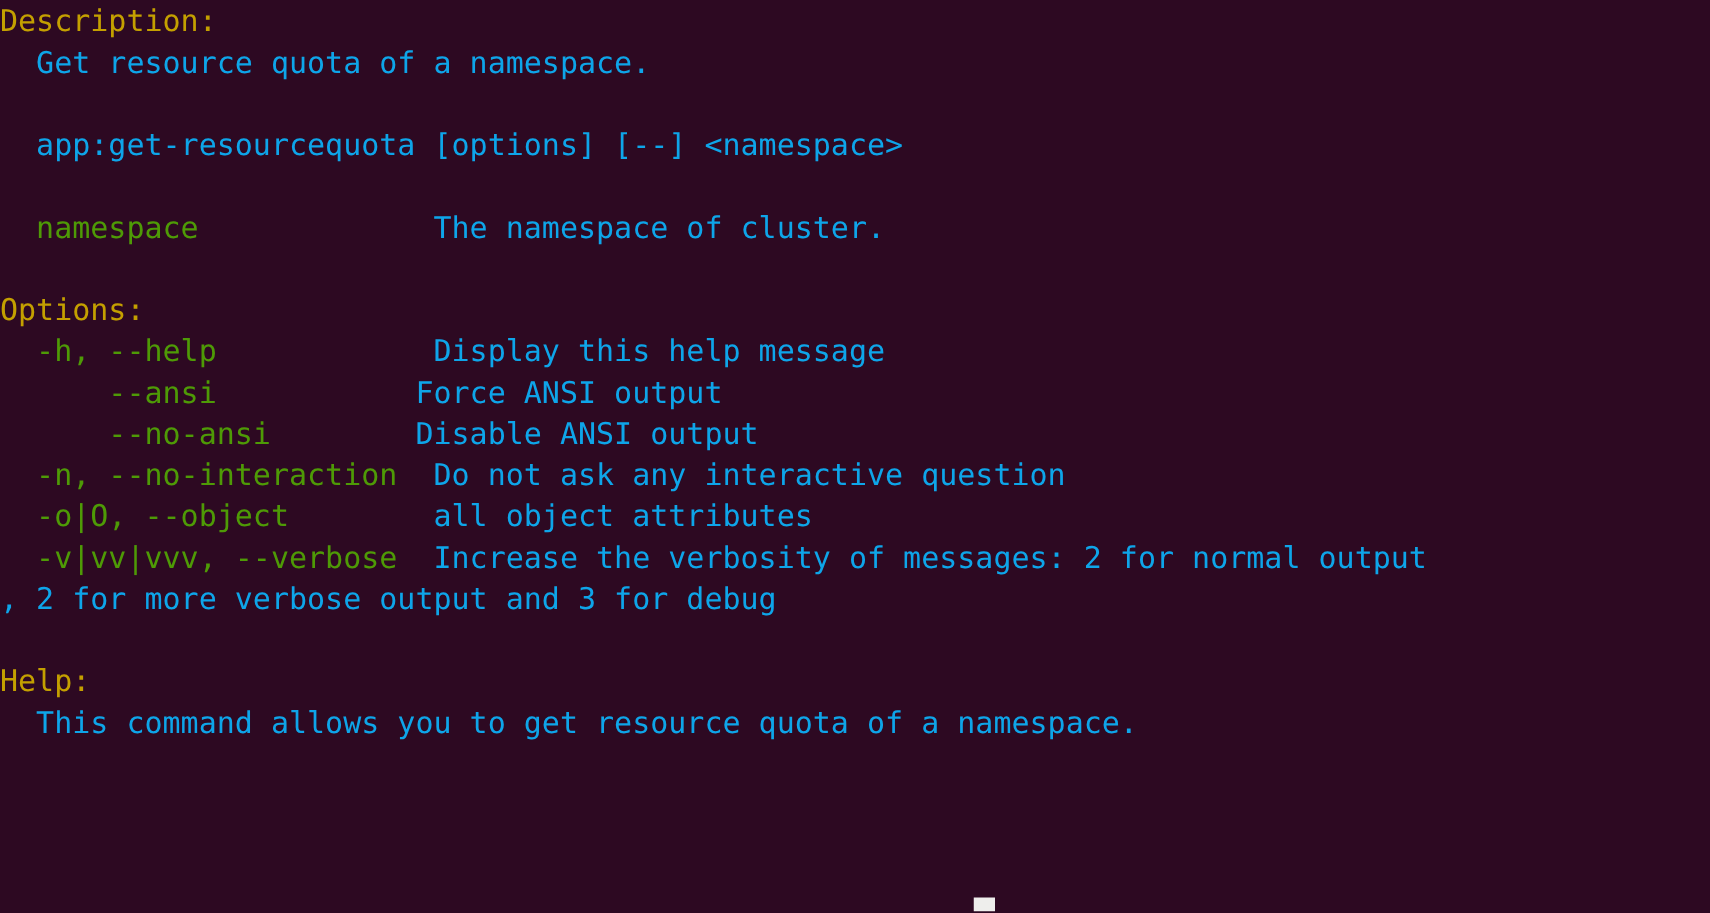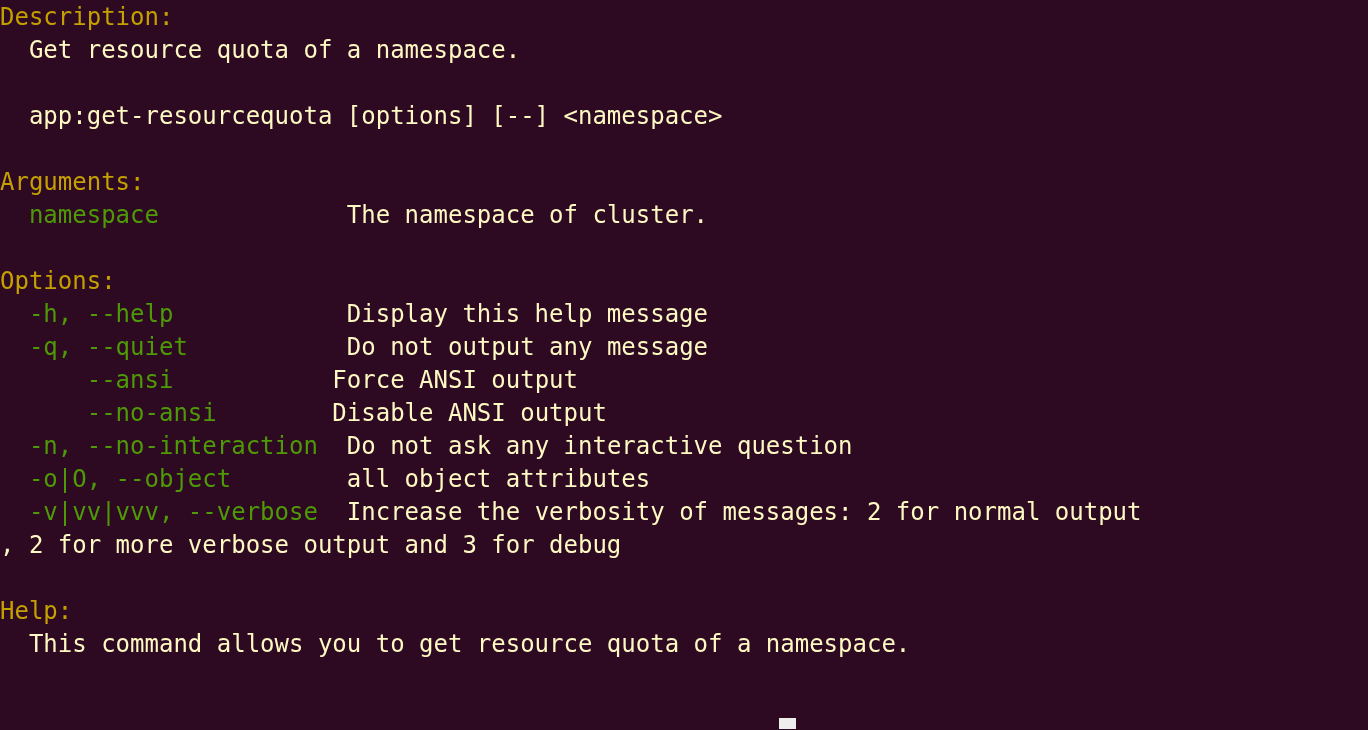--- a/index.html
+++ b/index.html
@@ -27,21 +27,21 @@
     line-height: 33px;
     font-size: 24px;
     letter-spacing: 0px;
     white-space: pre;
     color: #dcdcdc;
     font-family: "DejaVu Sans Mono", "Liberation Mono", monospace;
   }
   .line:first-child { padding-top: 1px; }
   .hdr   { color: #c4a000; }
   .opt   { color: #4e9a06; }
-  .body  { color: #fef9c3; }
+  .body  { color: #0ea5e9; }
   .blank { color: transparent; }
   .seg   { white-space: pre; margin-top: 32px; }
   #cursor {
     position: absolute;
     left: 779px;
     top: 718px;
     width: 17px;
     height: 11px;
     background: #eeeeec;
   }
@@ -51,29 +51,27 @@
 
 <div id="terminal">
 
   <div class="line hdr">Description:</div>
   <div class="line body">  Get resource quota of a namespace.</div>
   <div class="line blank">&nbsp;</div>
 
   <div class="line body">  app:get-resourcequota [options] [--] &lt;namespace&gt;</div>
   <div class="line blank">&nbsp;</div>
 
-  <div class="line hdr">Arguments:</div>
   <div class="line"><span class="seg opt">  namespace</span><span class="seg">             </span><span class="seg body">The namespace of cluster.</span></div>
   <div class="line blank">&nbsp;</div>
 
   <div class="line hdr">Options:</div>
 
   <div class="line"><span class="seg opt">  -h, --help</span><span class="seg">            </span><span class="seg body">Display this help message</span></div>
 
-  <div class="line"><span class="seg opt">  -q, --quiet</span><span class="seg">           </span><span class="seg body">Do not output any message</span></div>
 
 
   <div class="line"><span class="seg opt">      --ansi</span><span class="seg">           </span><span class="seg body">Force ANSI output</span></div>
 
   <div class="line"><span class="seg opt">      --no-ansi</span><span class="seg">        </span><span class="seg body">Disable ANSI output</span></div>
 
   <div class="line"><span class="seg opt">  -n, --no-interaction</span><span class="seg">  </span><span class="seg body">Do not ask any interactive question</span></div>
 
   <div class="line"><span class="seg opt">  -o|O, --object</span><span class="seg">        </span><span class="seg body">all object attributes</span></div>
 

